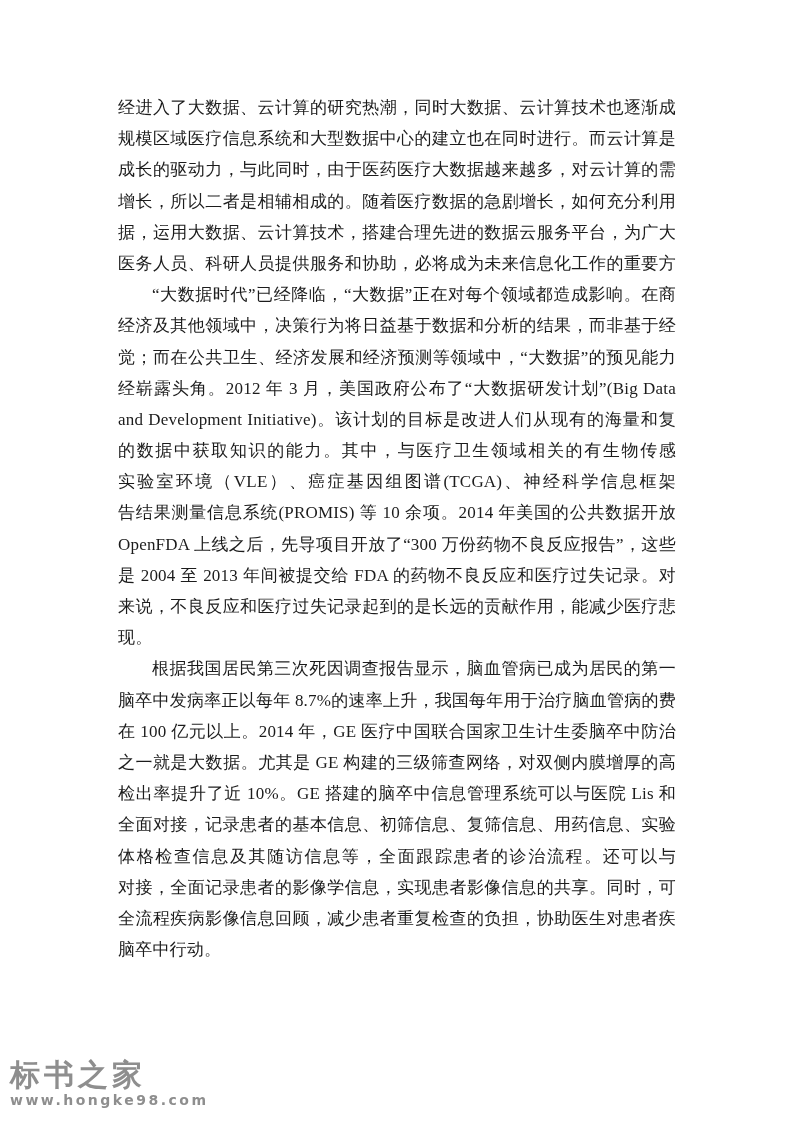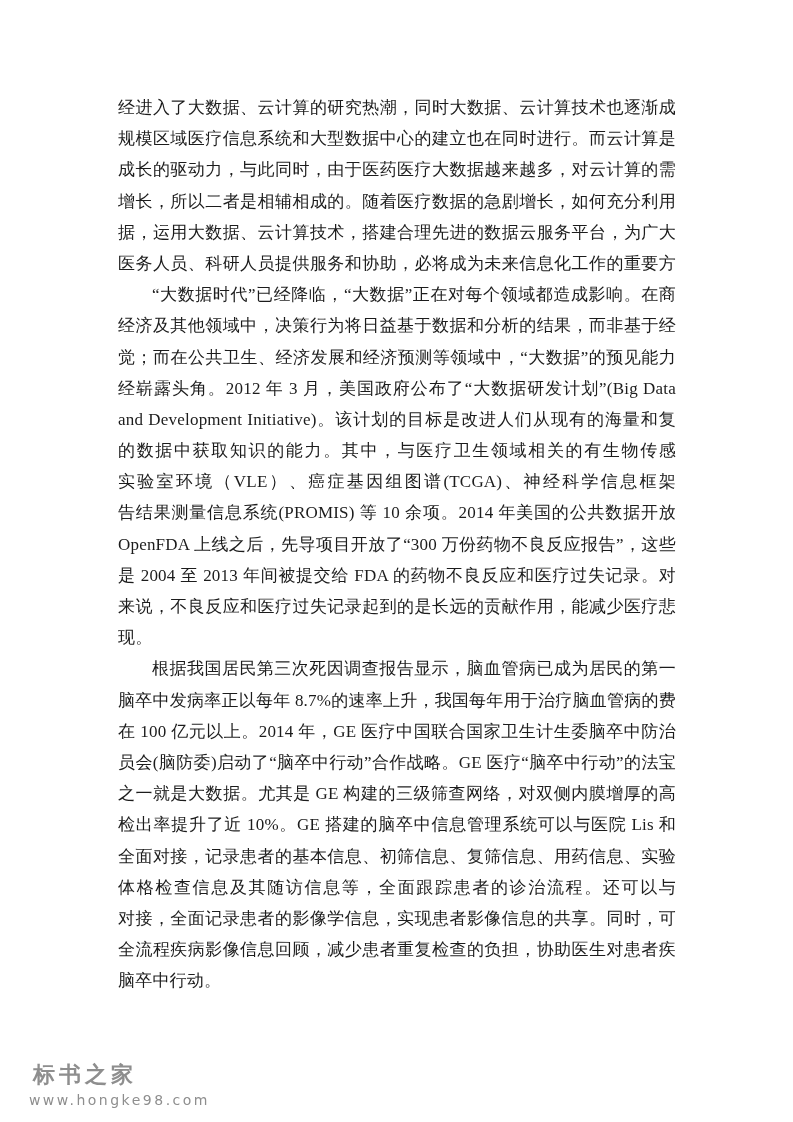--- a/index.html
+++ b/index.html
@@ -39,33 +39,32 @@
   }
   #watermark {
     position: absolute;
     left: 10px;
     top: 1058px;
     width: 200px;
   }
   #watermark-brand {
     font-family: "DejaVu Sans", "Liberation Sans", sans-serif;
     font-weight: bold;
-    font-size: 22px;
+    font-size: 30px;
     line-height: 34px;
     letter-spacing: 4px;
-    text-align: center;
+    text-align: left;
     width: 150px;
   }
   #watermark-url {
     font-family: "DejaVu Sans", "Liberation Sans", sans-serif;
-    font-weight: normal;
+    font-weight: bold;
     font-size: 14px;
     line-height: 16px;
     letter-spacing: 2.5px;
-    text-align: right;
   }
 </style>
 </head>
 <body>
 
 <div id="page" style="background: rgb(255, 255, 255);">
 
   <div id="text-block" style="color: rgb(28, 28, 28);">
       <div class="line fill">经进入了大数据、云计算的研究热潮，同时大数据、云计算技术也逐渐成熟，大</div>
       <div class="line fill">规模区域医疗信息系统和大型数据中心的建立也在同时进行。而云计算是大数据</div>
@@ -81,21 +80,20 @@
       <div class="line fill">的数据中获取知识的能力。其中，与医疗卫生领域相关的有生物传感 2.0、虚拟</div>
       <div class="line fill">实验室环境（VLE）、癌症基因组图谱(TCGA)、神经科学信息框架(NIF)、患者报</div>
       <div class="line fill">告结果测量信息系统(PROMIS) 等 10 余项。2014 年美国的公共数据开放项目</div>
       <div class="line fill">OpenFDA 上线之后，先导项目开放了“300 万份药物不良反应报告”，这些数据</div>
       <div class="line fill">是 2004 至 2013 年间被提交给 FDA 的药物不良反应和医疗过失记录。对医疗机构</div>
       <div class="line fill">来说，不良反应和医疗过失记录起到的是长远的贡献作用，能减少医疗悲剧的重</div>
       <div class="line">现。</div>
       <div class="line fill indent">根据我国居民第三次死因调查报告显示，脑血管病已成为居民的第一死因。</div>
       <div class="line fill">脑卒中发病率正以每年 8.7%的速率上升，我国每年用于治疗脑血管病的费用约</div>
       <div class="line fill">在 100 亿元以上。2014 年，GE 医疗中国联合国家卫生计生委脑卒中防治工程委</div>
-      <div class="line fill">员会(脑防委)启动了“脑卒中行动”合作战略。GE 医疗“脑卒中行动”的法宝</div>
       <div class="line fill">之一就是大数据。尤其是 GE 构建的三级筛查网络，对双侧内膜增厚的高危人群</div>
       <div class="line fill">检出率提升了近 10%。GE 搭建的脑卒中信息管理系统可以与医院 Lis 和 His 系统</div>
       <div class="line fill">全面对接，记录患者的基本信息、初筛信息、复筛信息、用药信息、实验室检查、</div>
       <div class="line fill">体格检查信息及其随访信息等，全面跟踪患者的诊治流程。还可以与 PACS 系统</div>
       <div class="line fill">对接，全面记录患者的影像学信息，实现患者影像信息的共享。同时，可对患者</div>
       <div class="line fill">全流程疾病影像信息回顾，减少患者重复检查的负担，协助医生对患者疾病信息</div>
       <div class="line">脑卒中行动。</div>
     </div>
 
   <div id="watermark" style="color: rgb(142, 142, 142);">

